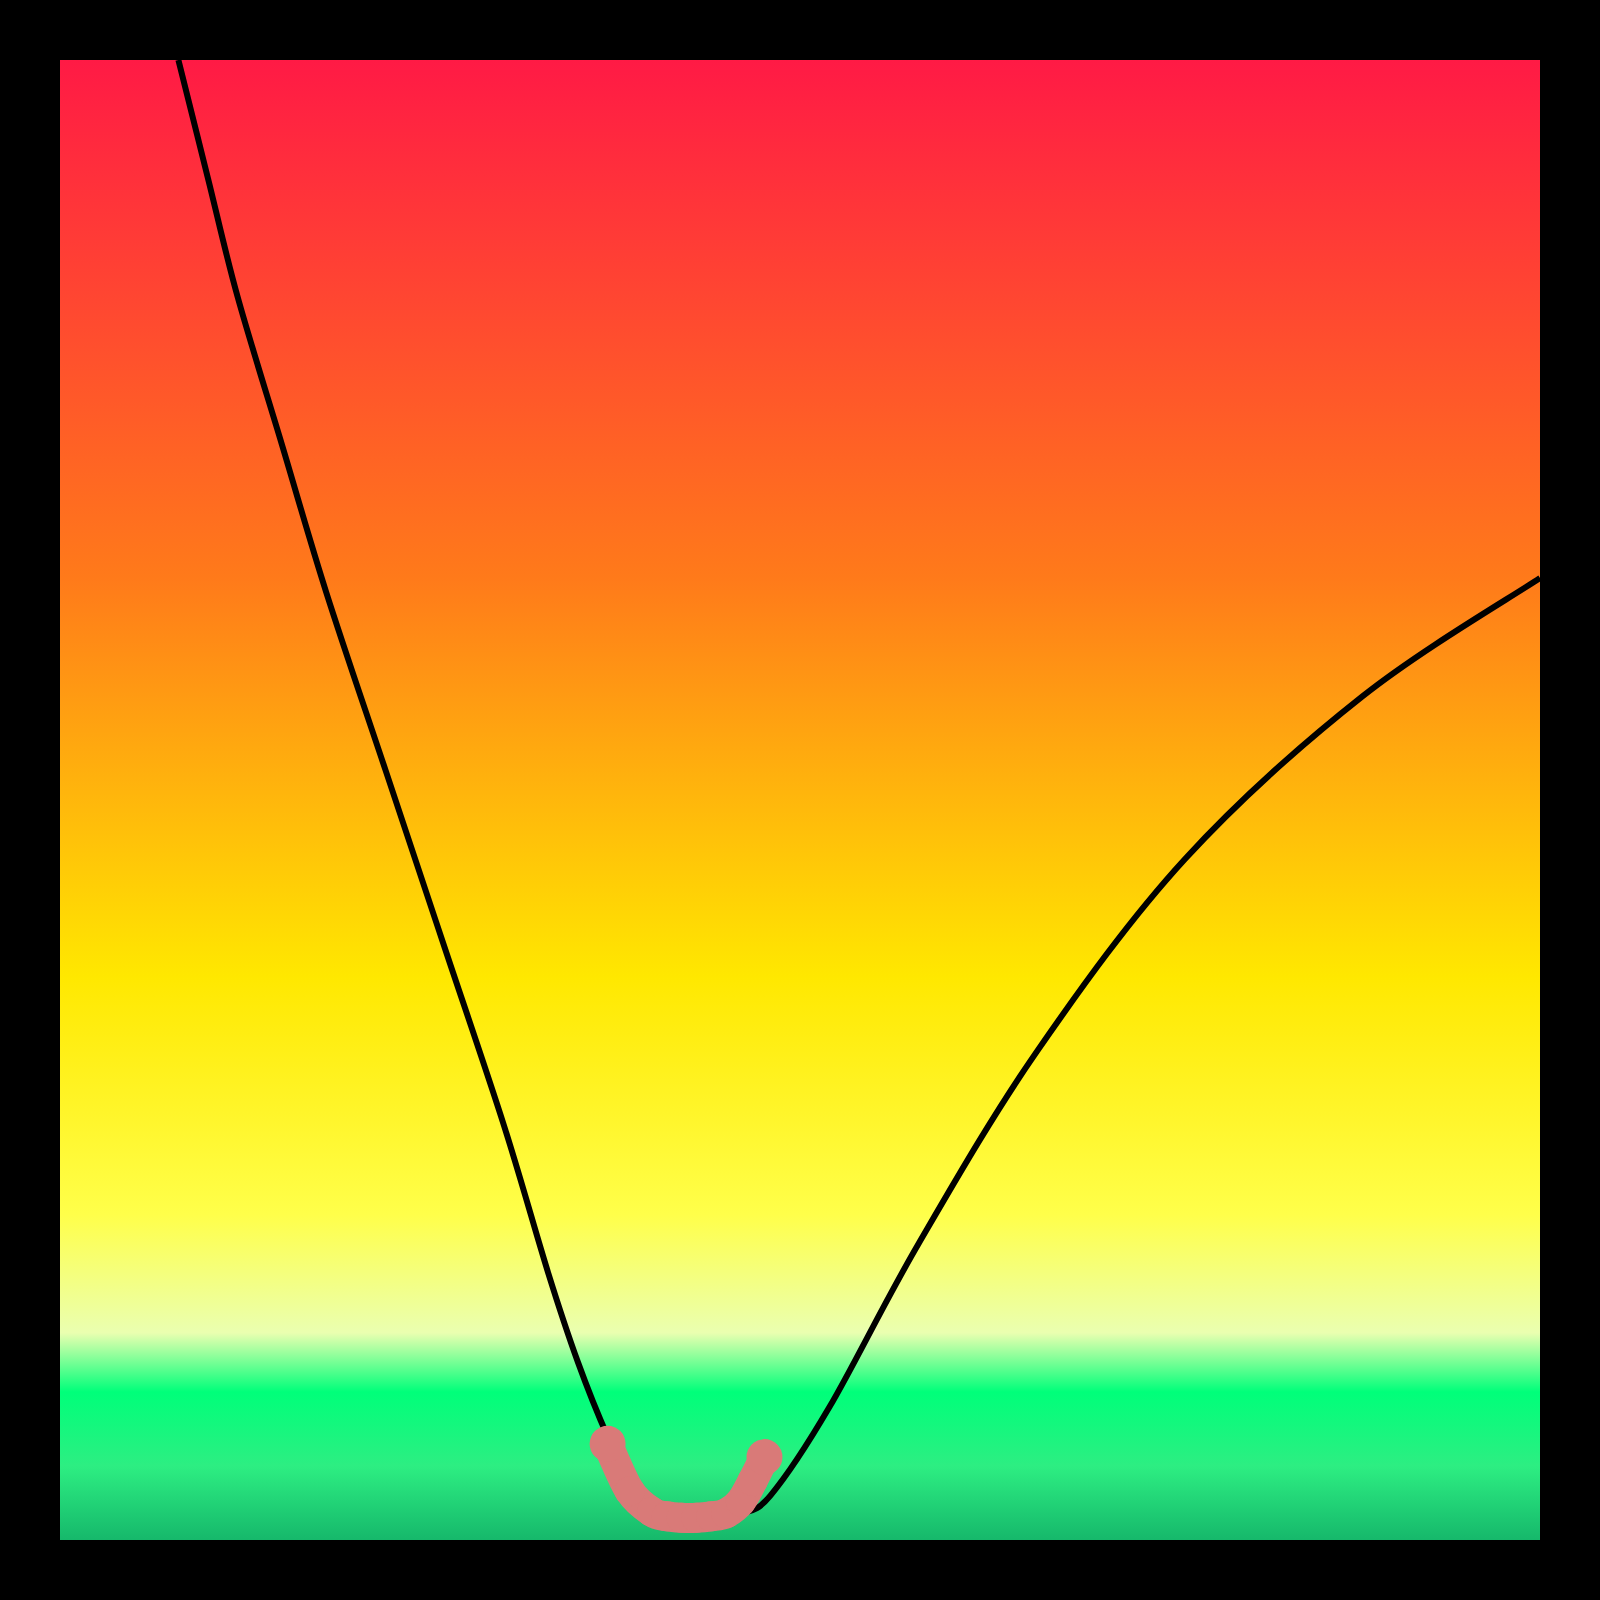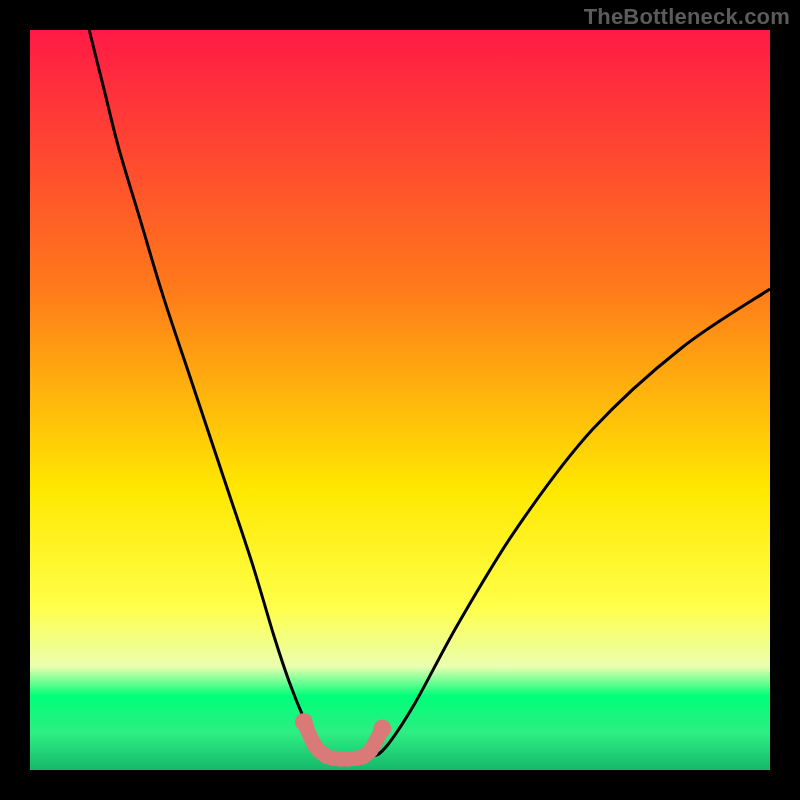--- a/index.html
+++ b/index.html
@@ -32,21 +32,20 @@
   svg {
     position: absolute;
     left: 0;
     top: 0;
   }
 </style>
 </head>
 <body>
 <div class="frame">
 
-  <div class="watermark">TheBottleneck.com</div>
 
   <svg id="chart-svg" width="800" height="800">
     <defs>
       <linearGradient id="bg-grad" x1="0" y1="0" x2="0" y2="1">
           <stop offset="0%" stop-color="#ff1a45"></stop>
           <stop offset="35%" stop-color="#ff7a1a"></stop>
           <stop offset="62%" stop-color="#ffe800"></stop>
           <stop offset="78%" stop-color="#ffff4a"></stop>
           <stop offset="86%" stop-color="#eaffb0"></stop>
           <stop offset="90%" stop-color="#00ff7a"></stop>

